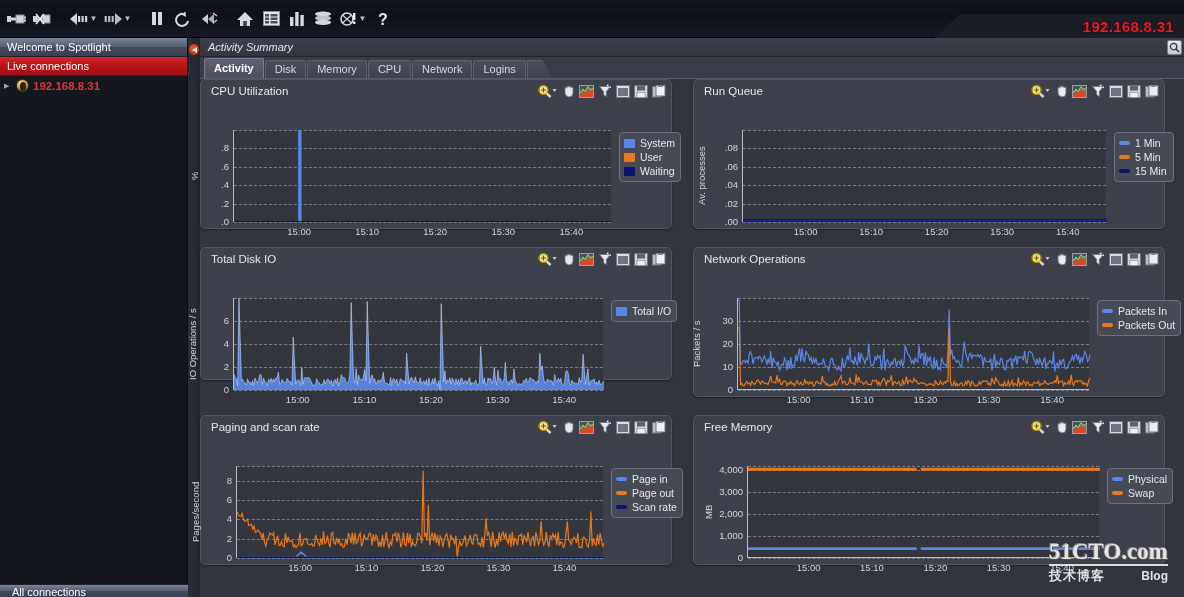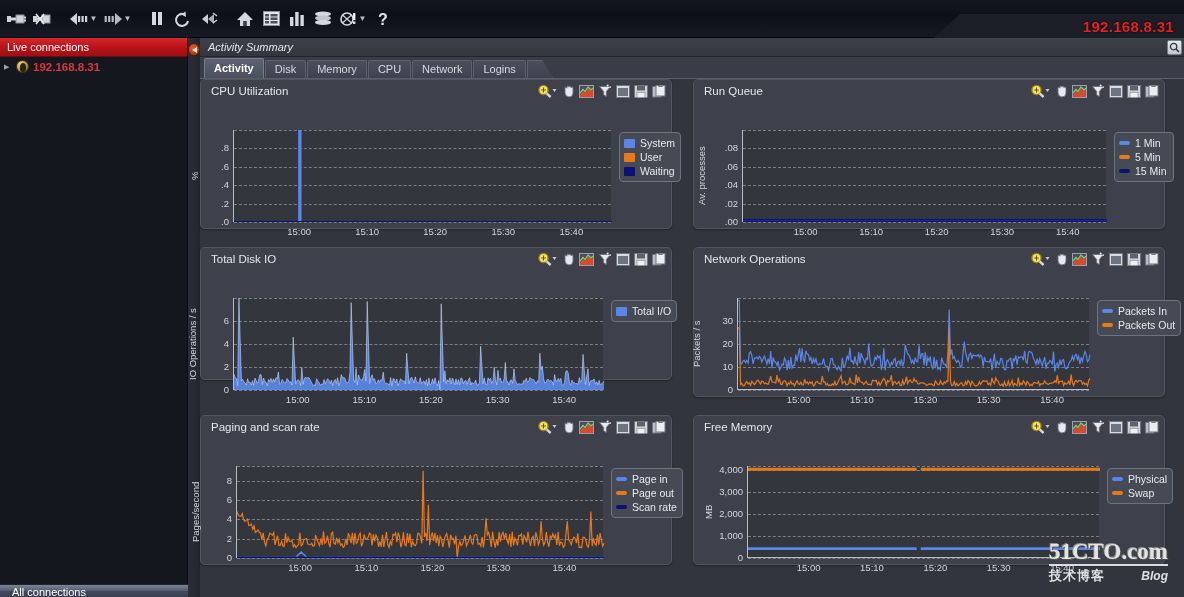--- a/index.html
+++ b/index.html
@@ -230,21 +230,21 @@
     font-family: Liberation Serif, serif; font-weight: bold; font-size: 23px;
     color: #f2f2f2; letter-spacing: 0px; line-height: 22px;
     text-shadow: 1px 1px 0 #555, -1px -1px 0 #999;
   }
   .wm-rule { height: 2px; background: #e9e9e9; margin: 1px 0 0 0; }
   .wm-sub {
     display:flex; justify-content: space-between; align-items: baseline;
     font-weight: bold; color: #efefef; font-size: 13px; margin-top: 1px;
   }
   .wm-sub .cn { letter-spacing: 1px; }
-  .wm-sub .en { font-size: 12px; font-style: italic; }
+  .wm-sub .en { font-size: 12px; }
 </style>
 </head>
 <body>
 
 <div id="app">
 
   <div class="taskbar-frag">
     <div class="tb-badge">V</div>
     <div class="tb-text">搜索上传</div>
   </div>
@@ -352,20 +352,21 @@
         <text x="7" y="14" font-size="16" font-family="Liberation Sans" font-weight="bold" fill="#e3e6ec" text-anchor="middle">?</text>
       </svg>
     </div>
 
     <div class="banner">
       <span class="banner-ip">192.168.8.31</span>
     </div>
   </div>
 
   <div class="sidebar">
+    <div class="sb-header">Welcome to Spotlight</div>
     <div class="sb-section">Live connections</div>
     <div class="sb-node">
       <span class="sb-arrow">▶</span>
       <span class="sb-icon"></span>
       <span class="sb-node-label">192.168.8.31</span>
     </div>
     <div class="sb-bottom">
       <span>All connections</span>
     </div>
   </div>

